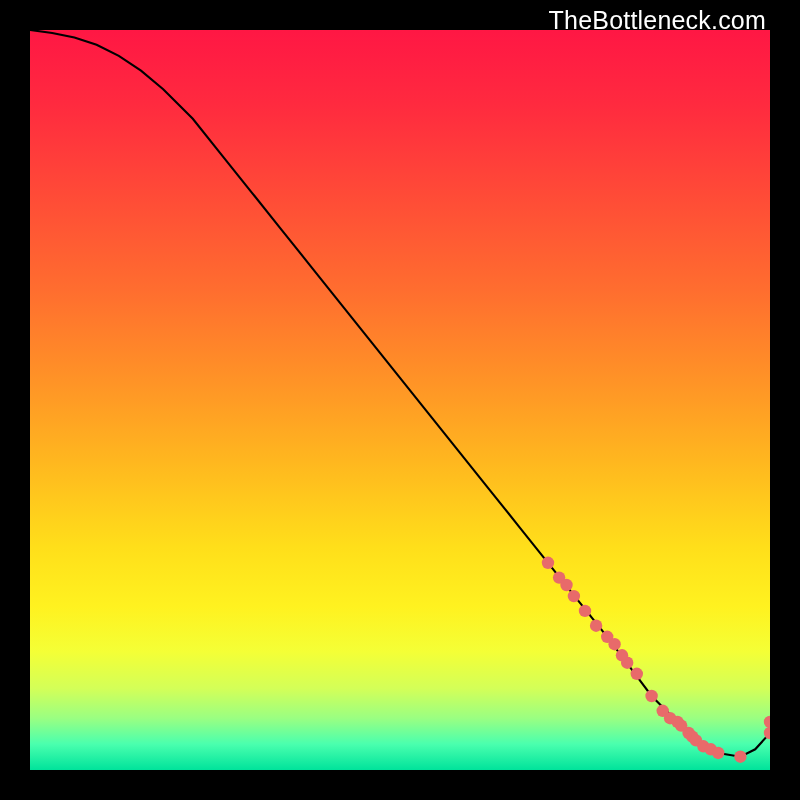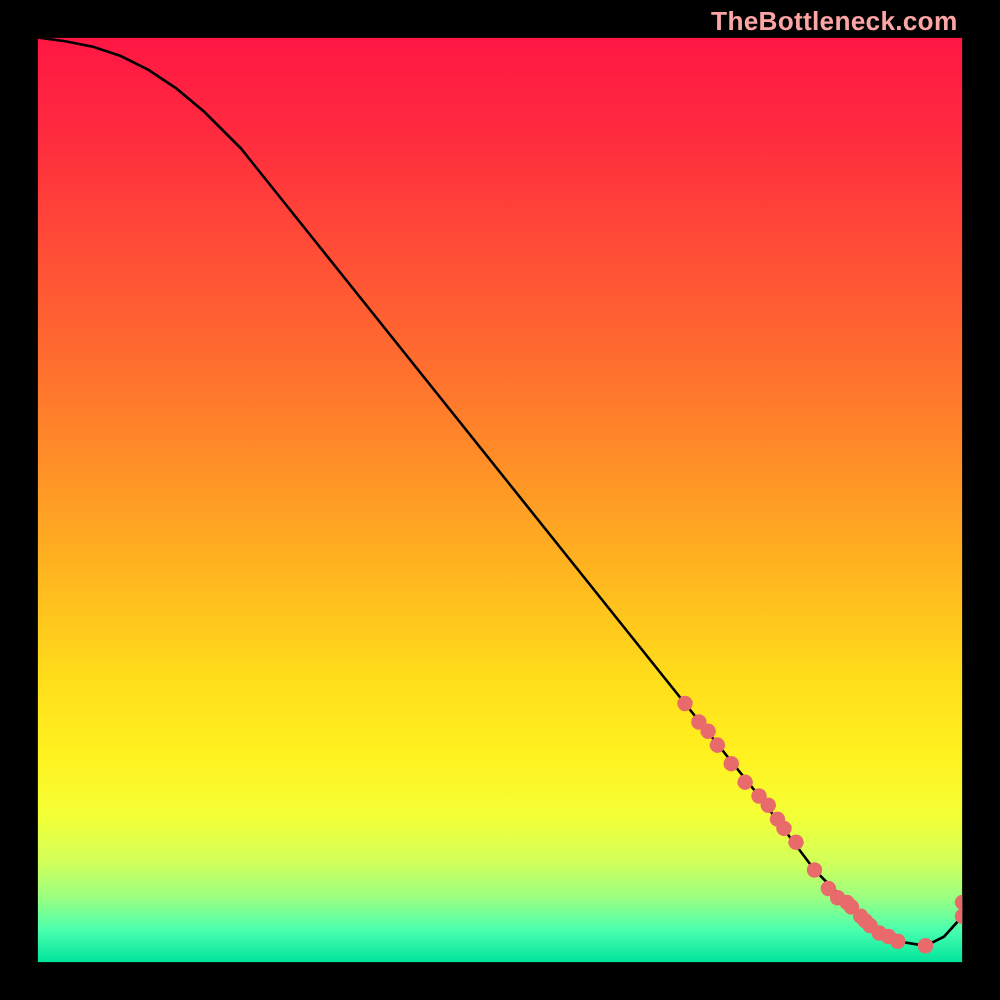--- a/index.html
+++ b/index.html
@@ -22,24 +22,24 @@
     left: 30px;
     top: 30px;
     width: 740px;
     height: 740px;
     overflow: hidden;
   }
   .attribution {
     position: absolute;
     top: 6px;
     right: 34px;
-    color: #fca5a5;
-    font-size: 21px;
+    color: #ffffff;
+    font-size: 25px;
     letter-spacing: 0.2px;
-    font-weight: 700;
+    font-weight: 400;
   }
 </style>
 </head>
 <body>
 
 <div class="stage">
 
   <div class="attribution">TheBottleneck.com</div>
 
   <div class="plot">

